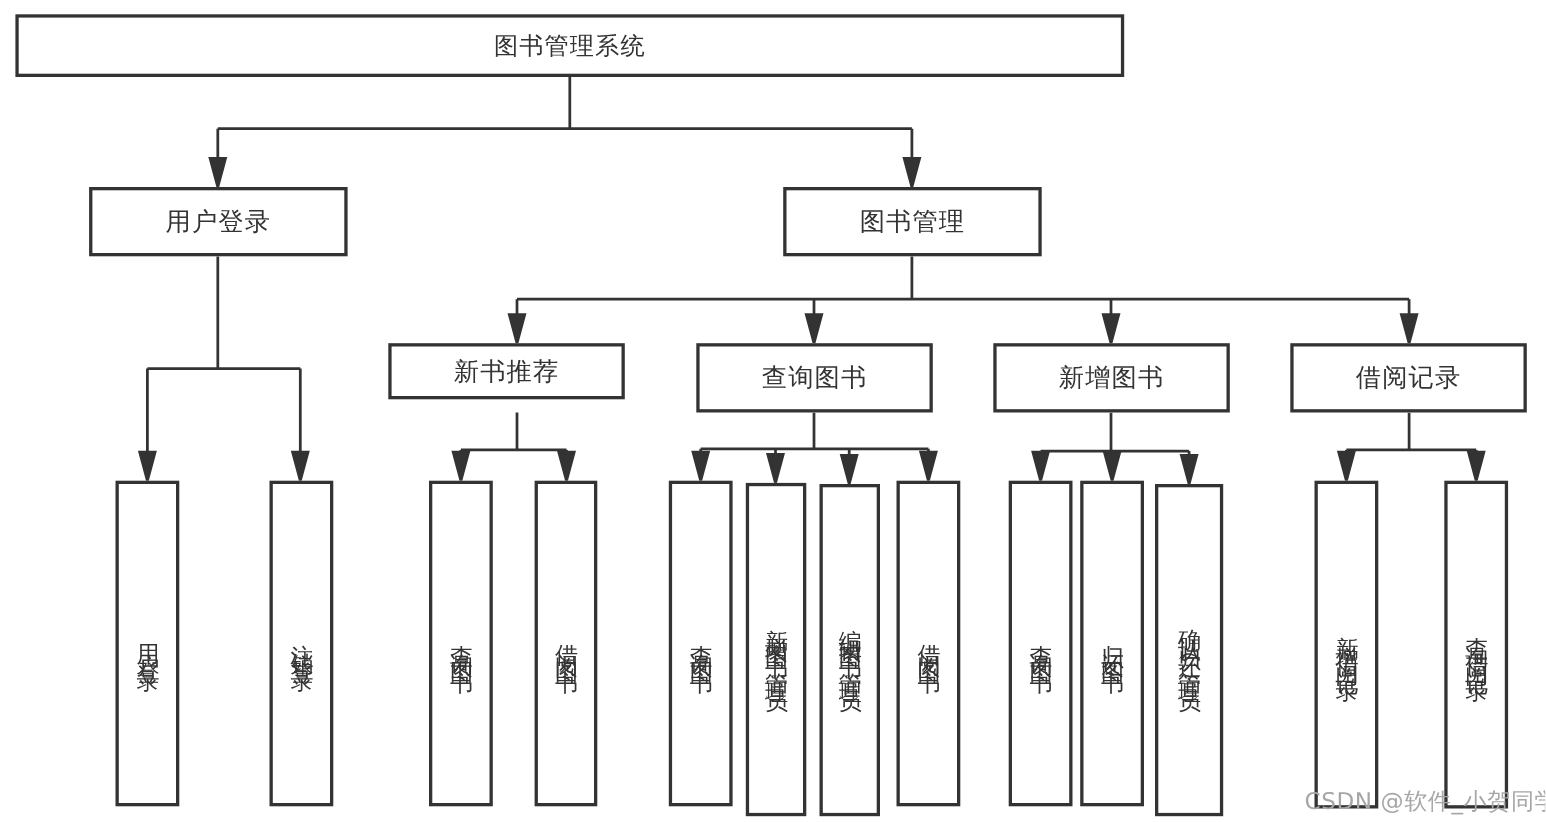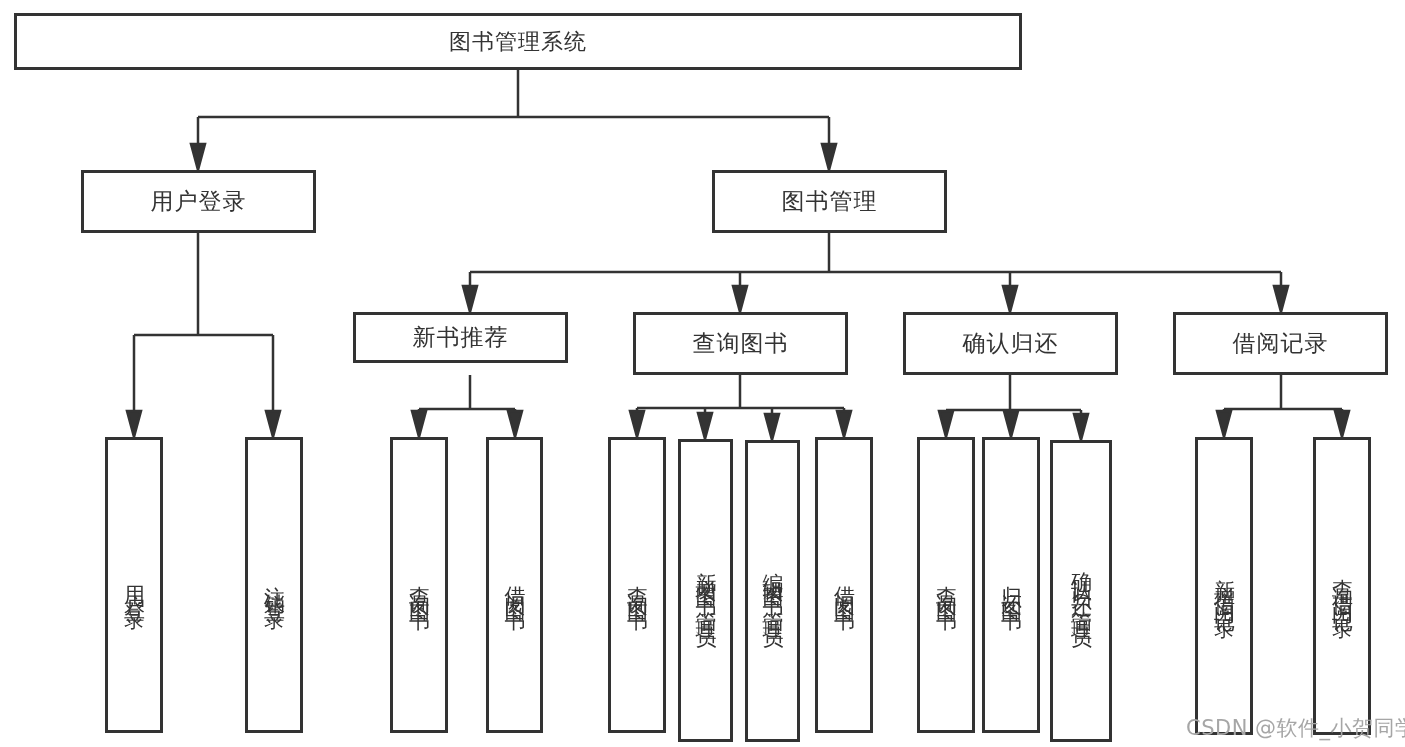--- a/index.html
+++ b/index.html
@@ -124,21 +124,21 @@
     <span class="hlabel">图书管理</span>
   </div>
 
   <div class="box" style="left:353px;top:312px;width:215px;height:51px">
     <span class="hlabel">新书推荐</span>
   </div>
   <div class="box" style="left:633px;top:312px;width:215px;height:63px">
     <span class="hlabel">查询图书</span>
   </div>
   <div class="box" style="left:903px;top:312px;width:215px;height:63px">
-    <span class="hlabel">确认归还</span>
+    <span class="hlabel">新增图书</span>
   </div>
   <div class="box" style="left:1173px;top:312px;width:215px;height:63px">
     <span class="hlabel">借阅记录</span>
   </div>
 
   <div class="box vbox" style="left:105px;top:437px;width:58px;height:296px">
     <span class="vlabel">用户登录</span>
   </div>
   <div class="box vbox" style="left:245px;top:437px;width:58px;height:296px">
     <span class="vlabel">注销登录</span>

